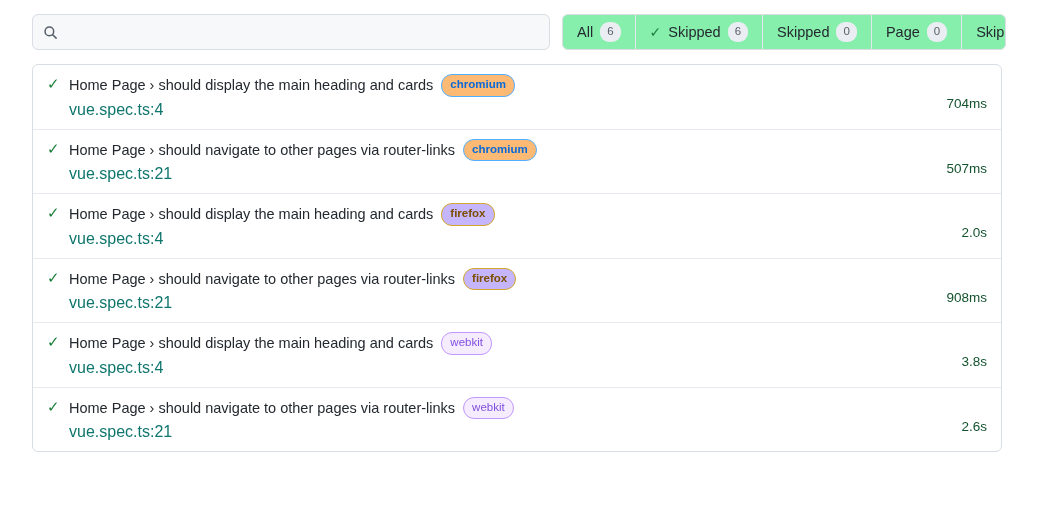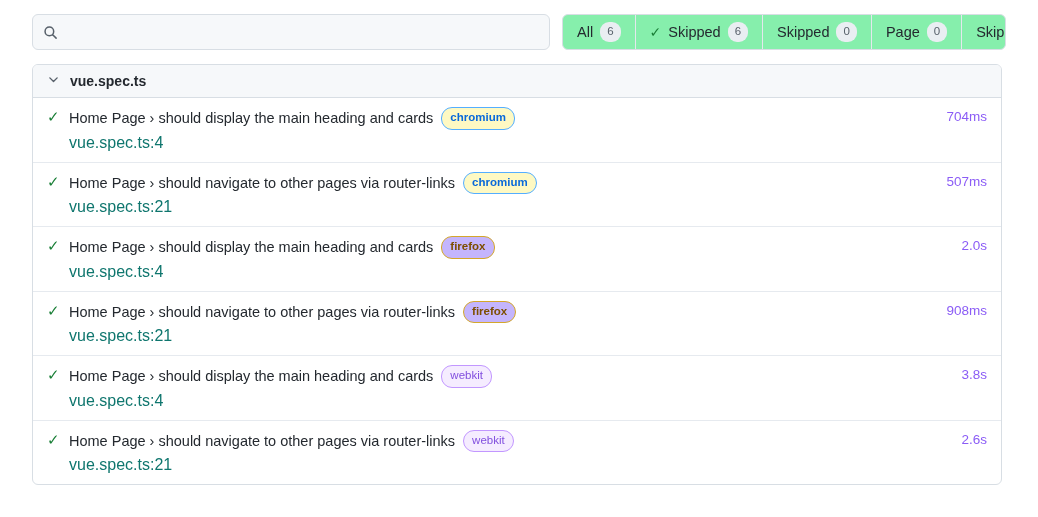--- a/index.html
+++ b/index.html
@@ -137,36 +137,37 @@
     white-space: nowrap;
   }
   .badge {
     font-size: 11.5px;
     line-height: 1;
     padding: 4px 8px 5px 8px;
     border-radius: 11px;
     border: 1px solid transparent;
     white-space: nowrap;
   }
-  .badge-chromium { background: #fef9c3; border-color: #54aeff; color: #0969da; font-weight: bold; }
+  .badge-chromium { background: #fdba74; border-color: #54aeff; color: #0969da; font-weight: bold; }
   .badge-firefox  { background: #c4b5fd; border-color: #d4a72c; color: #7d4e00; font-weight: bold; }
   .badge-webkit   { background: #f5ecff; border-color: #c297ff; color: #8250df; font-weight: normal; }
   .row-sub {
     font-size: 16px;
     color: #0f766e;
     margin-top: 4px;
     line-height: 18px;
   }
   .row-dur {
     flex: 0 0 auto;
     font-size: 13.5px;
-    color: #8b5cf6;
+    color: #14532d;
     line-height: 20px;
     text-align: left;
     padding-left: 12px;
+    margin-top: 20px;
   }
 </style>
 </head>
 <body>
 
 <div class="page">
 
   <div class="topbar">
 
     <div class="search-box">
@@ -200,28 +201,20 @@
       <div class="tab">
         <span>Skipped</span>
 
       </div>
     </div>
   </div>
 
 
   <div class="card">
 
-    <div class="card-header">
-      <span class="chev">
-        <svg width="13" height="13" viewBox="0 0 16 16" fill="none" stroke="#57606a" stroke-width="1.7">
-          <polyline points="3.5,6 8,10.5 12.5,6" stroke-linecap="round" stroke-linejoin="round"></polyline>
-        </svg>
-      </span>
-      <span class="file-name">vue.spec.ts</span>
-    </div>
 
     <div class="row">
       <span class="row-check">✓</span>
       <div class="row-body">
         <div class="row-title-line">
           <span class="row-title">Home Page › should display the main heading and cards</span>
           <span class="badge badge-chromium">chromium</span>
         </div>
         <div class="row-sub">vue.spec.ts:4</div>
       </div>

